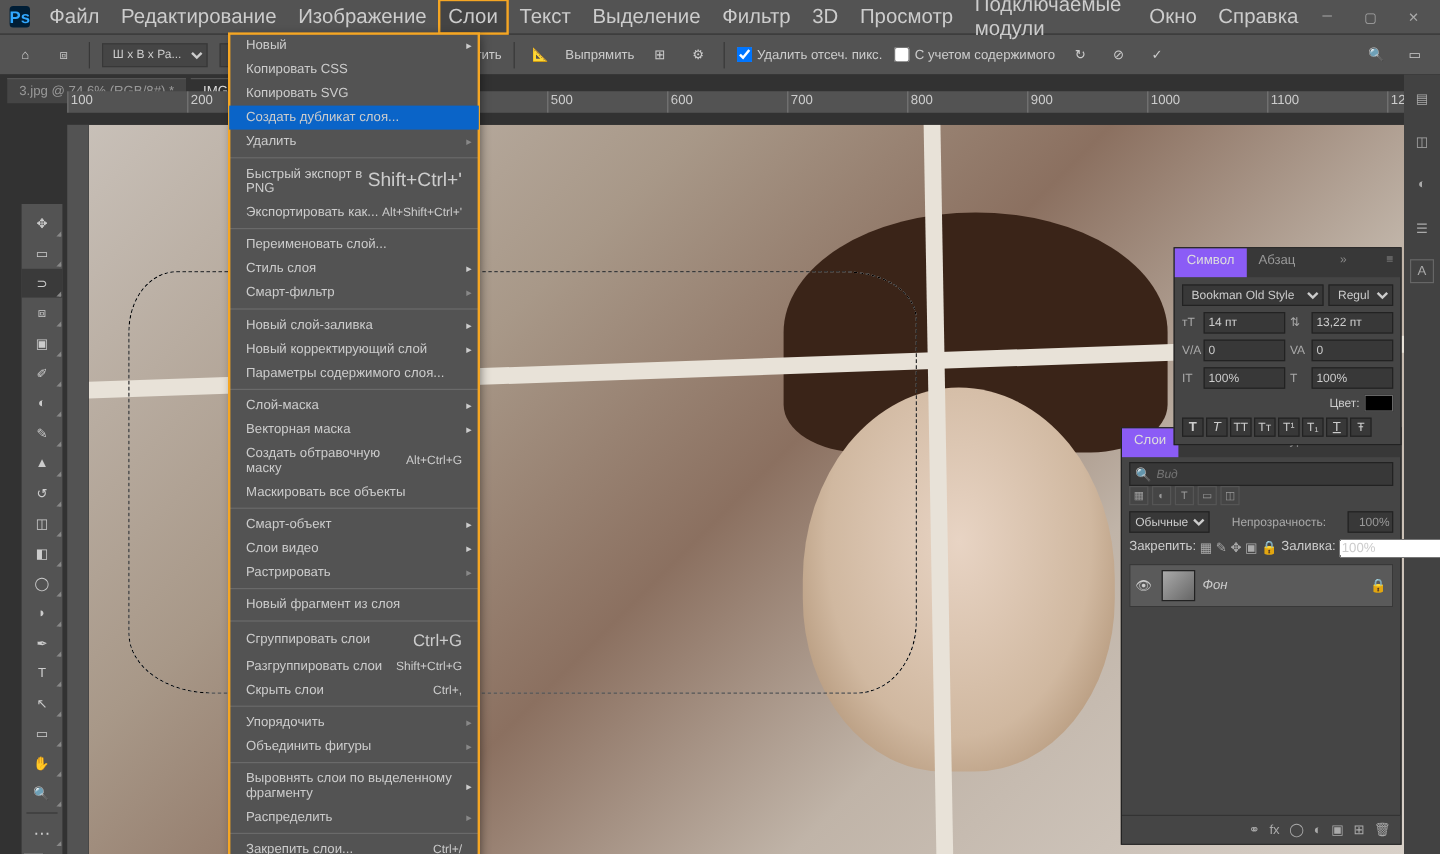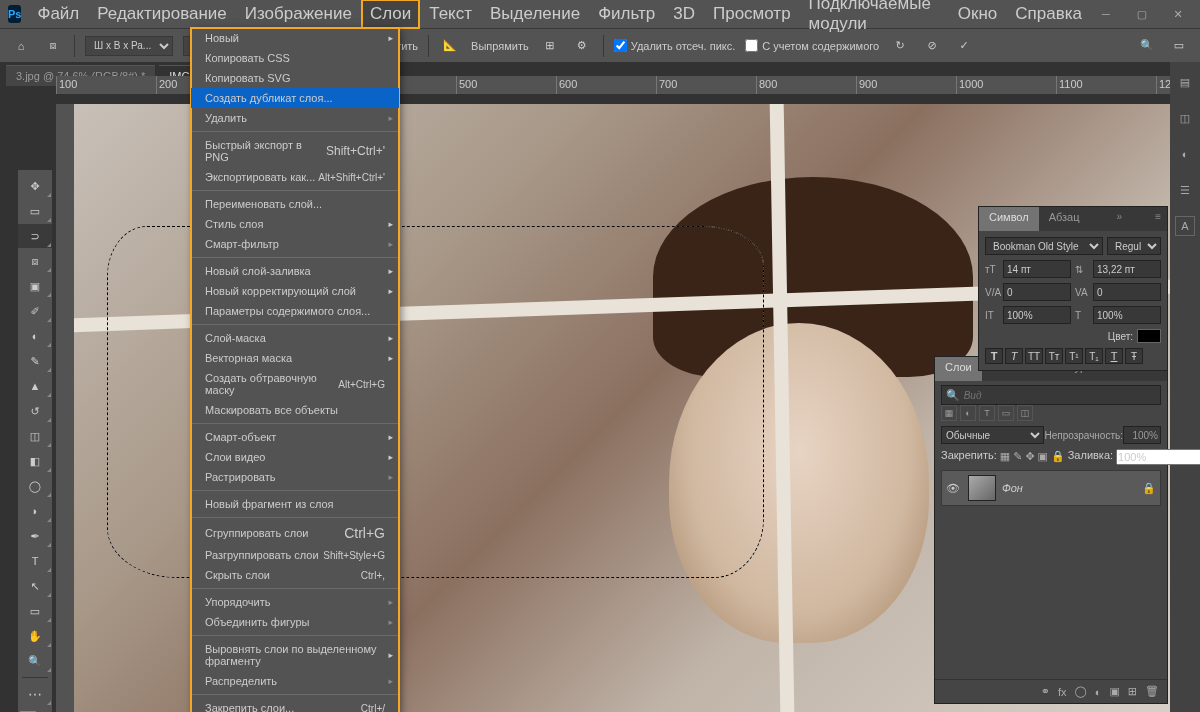--- a/index.html
+++ b/index.html
@@ -1,18 +1,18 @@
 <!DOCTYPE html>
 <html><head>
 <meta charset="utf-8">
 <style>
 *{margin:0;padding:0;box-sizing:border-box;font-family:"Segoe UI",Tahoma,sans-serif;font-size:11px;color:#ccc;user-select:none}
 body{width:1200px;height:712px;background:#323232;overflow:hidden;position:relative}
 .menubar{height:28px;background:#535353;display:flex;align-items:center;padding:0 8px;gap:2px}
-.menubar .logo{width:18px;height:18px;background:#001e36;border-radius:3px;display:flex;align-items:center;justify-content:center;color:#31a8ff;font-weight:bold;font-size:11px;margin-right:6px}
+.menubar .logo{width:18px;height:18px;background:#001e36;border-radius:3px;display:flex;align-items:center;justify-content:center;color:#31a8ff;font-weight:bold;font-size:14px;margin-right:6px}
 .menubar .mi{padding:4px 8px;cursor:pointer;font-size:17px}
 .menubar .mi.open{background:#444;outline:2px solid #f5a623;outline-offset:-1px}
 .winbtns{margin-left:auto;display:flex;gap:8px}
 .winbtns span{width:28px;height:20px;display:flex;align-items:center;justify-content:center;color:#aaa;cursor:pointer}
 .optbar{height:34px;background:#535353;border-top:1px solid #383838;display:flex;align-items:center;padding:0 10px;gap:10px}
 .optbar .ico{width:22px;height:22px;display:flex;align-items:center;justify-content:center;color:#ccc}
 .optbar .sep{width:1px;height:22px;background:#383838}
 .optbar select,.optbar input[type=text]{background:#454545;border:1px solid #383838;color:#ccc;height:20px;font-size:10px;padding:0 4px}
 .optbar label{display:flex;align-items:center;gap:4px;font-size:11px}
 .optbar .rightico{margin-left:auto;display:flex;gap:10px}
@@ -40,34 +40,34 @@
 .dropdown .it{padding:4px 14px;display:flex;justify-content:space-between;align-items:center;font-size:11px;position:relative}
 .dropdown .it.dis{color:#888}
 .dropdown .it.hl{background:#0a64c8;color:#fff}
 .dropdown .it.sub::after{content:'▸';position:absolute;right:6px;font-size:9px}
 .dropdown hr{border:none;border-top:1px solid #6a6a6a;margin:3px 0}
 .rightpanel{position:absolute;right:0;top:62px;width:30px;bottom:0;background:#424242;display:flex;flex-direction:column;align-items:center;padding-top:10px;gap:16px}
 .rightpanel .ri{width:20px;height:20px;color:#aaa;display:flex;align-items:center;justify-content:center}
 .charPanel{position:absolute;right:32px;top:206px;width:190px;background:#454545;border:1px solid #222;z-index:10}
 .panelTabs{display:flex;height:24px;background:#383838}
 .panelTabs .pt{padding:4px 10px;font-size:11px;color:#999}
-.panelTabs .pt.act{background:#737373;color:#ddd}
+.panelTabs .pt.act{background:#8b5cf6;color:#ddd}
 .panelTabs .pctl{margin-left:auto;padding:4px 6px;color:#888;font-size:10px}
 .charBody{padding:6px;display:flex;flex-direction:column;gap:5px}
 .charBody .row{display:flex;gap:4px;align-items:center}
 .charBody select,.charBody input{background:#383838;border:1px solid #222;color:#ccc;font-size:10px;height:18px;padding:0 3px;flex:1;min-width:0}
 .charBody .lbl{font-size:10px;color:#aaa;width:14px;flex:none}
 .tbtns{display:flex;gap:2px;flex-wrap:wrap}
 .tbtns span{width:18px;height:16px;background:#383838;display:flex;align-items:center;justify-content:center;font-size:10px;border:1px solid #222}
 .colorSw{width:24px;height:14px;background:#000;border:1px solid #666}
 .layersPanel{position:absolute;right:32px;top:356px;width:234px;bottom:8px;background:#454545;border:1px solid #222;z-index:9}
 .layBody{padding:4px 6px;display:flex;flex-direction:column;gap:5px}
 .srch{background:#383838;border:1px solid #222;height:20px;display:flex;align-items:center;padding:0 4px;gap:4px}
 .srch input{background:none;border:none;color:#ccc;flex:1;font-size:10px;font-style:italic}
-.layRow{display:flex;align-items:center;gap:0}
+.layRow{display:flex;align-items:center;gap:18px}
 .layRow select{background:#383838;border:1px solid #222;color:#ccc;font-size:10px;height:18px;flex:1}
 .layRow .lbl2{font-size:10px;color:#aaa}
 .layRow input[type=text]{width:38px;background:#383838;border:1px solid #222;color:#999;font-size:10px;height:18px;text-align:right;padding-right:2px}
 .lockRow{display:flex;gap:3px;align-items:flex-start;font-size:10px;color:#aaa}
 .lockRow span.ic{width:14px;height:14px;display:flex;align-items:center;justify-content:center;color:#aaa}
 .layerItem{display:flex;align-items:center;height:36px;background:#5a5a5a;border:1px solid #383838;padding:0 4px;gap:6px}
 .layerItem .eye{width:16px;color:#ccc}
 .layerItem .thumb{width:28px;height:26px;background:linear-gradient(135deg,#aaa,#666);border:1px solid #222}
 .layerItem .lnm{font-size:11px;font-style:italic;flex:1}
 .layerItem .lock{color:#aaa}
@@ -320,21 +320,21 @@
     </div>
     <div class="it hl">
       <span>Создать дубликат слоя...</span>
     </div>
     <div class="it dis sub">
       <span>Удалить</span>
     </div>
     <hr>
     <div class="it">
       <span>Быстрый экспорт в PNG</span>
-      <span style="font-size: 12px;">Shift+Ctrl+'</span>
+      <span style="font-size: 16px;">Shift+Ctrl+'</span>
     </div>
     <div class="it">
       <span>Экспортировать как...</span>
       <span style="font-size: 10px;">Alt+Shift+Ctrl+'</span>
     </div>
     <hr>
     <div class="it">
       <span>Переименовать слой...</span>
     </div>
     <div class="it sub">
@@ -381,21 +381,21 @@
     <div class="it dis">
       <span>Новый фрагмент из слоя</span>
     </div>
     <hr>
     <div class="it dis">
       <span>Сгруппировать слои</span>
       <span style="font-size: 14px;">Ctrl+G</span>
     </div>
     <div class="it dis">
       <span>Разгруппировать слои</span>
-      <span style="font-size: 10px;">Shift+Style+G</span>
+      <span style="font-size: 10px;">Shift+Ctrl+G</span>
     </div>
     <div class="it dis">
       <span>Скрыть слои</span>
       <span style="font-size: 10px;">Ctrl+,</span>
     </div>
     <hr>
     <div class="it dis sub">
       <span>Упорядочить</span>
     </div>
     <div class="it dis sub">

